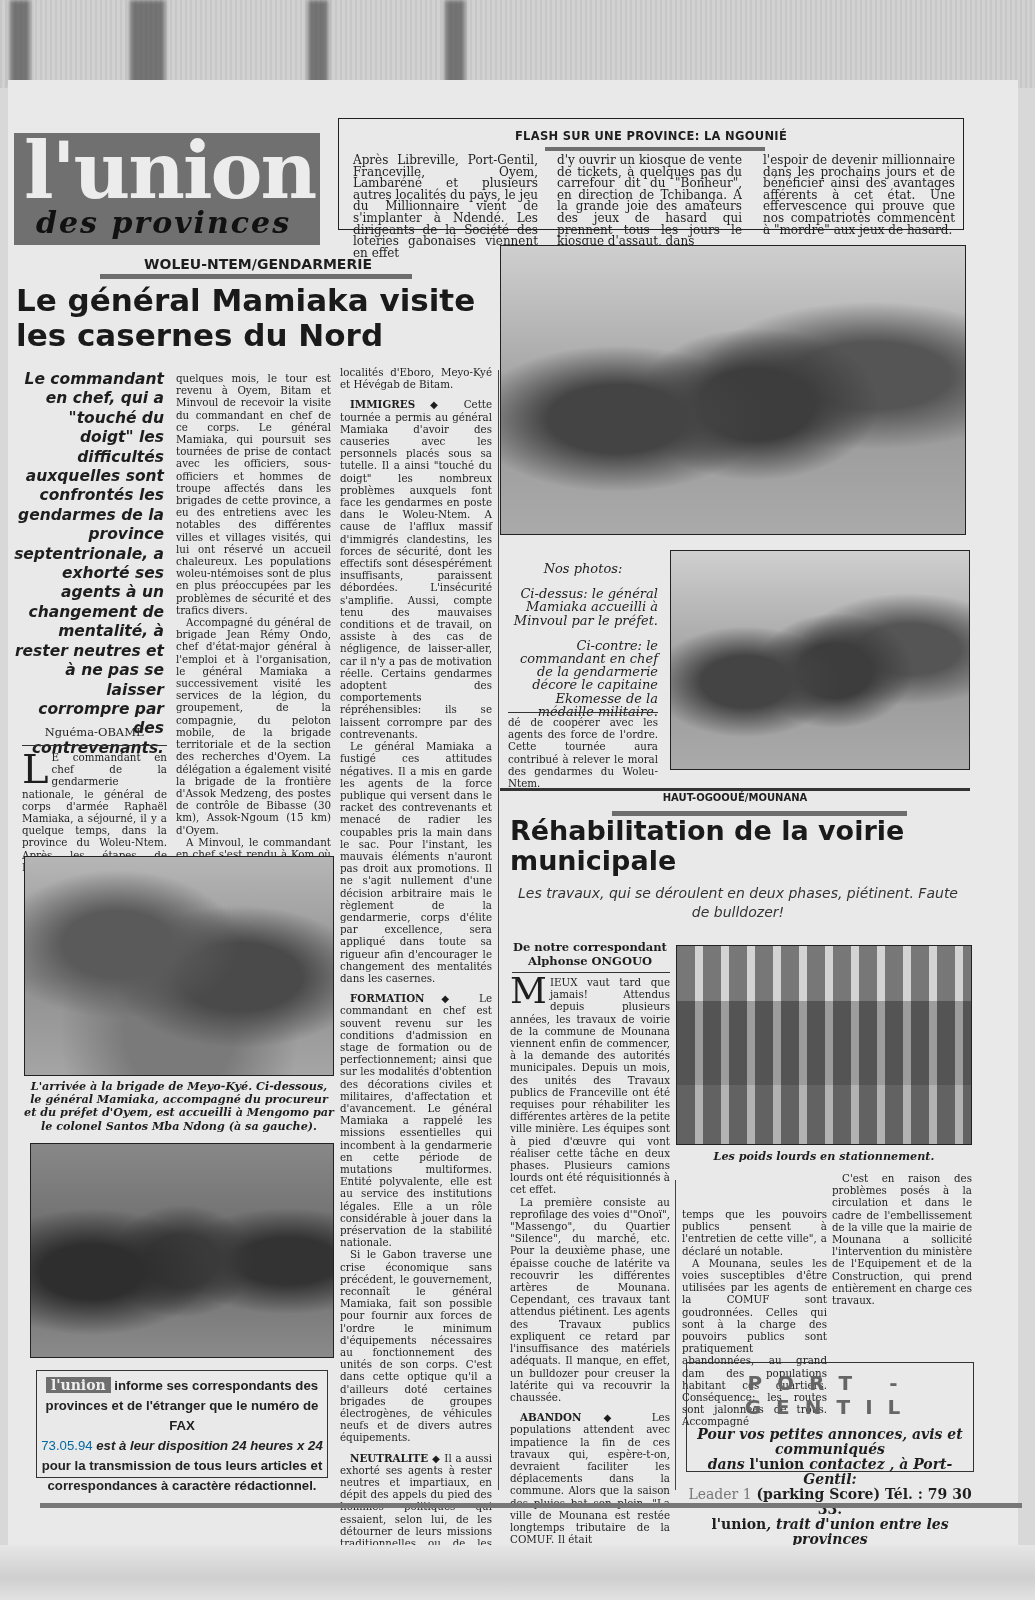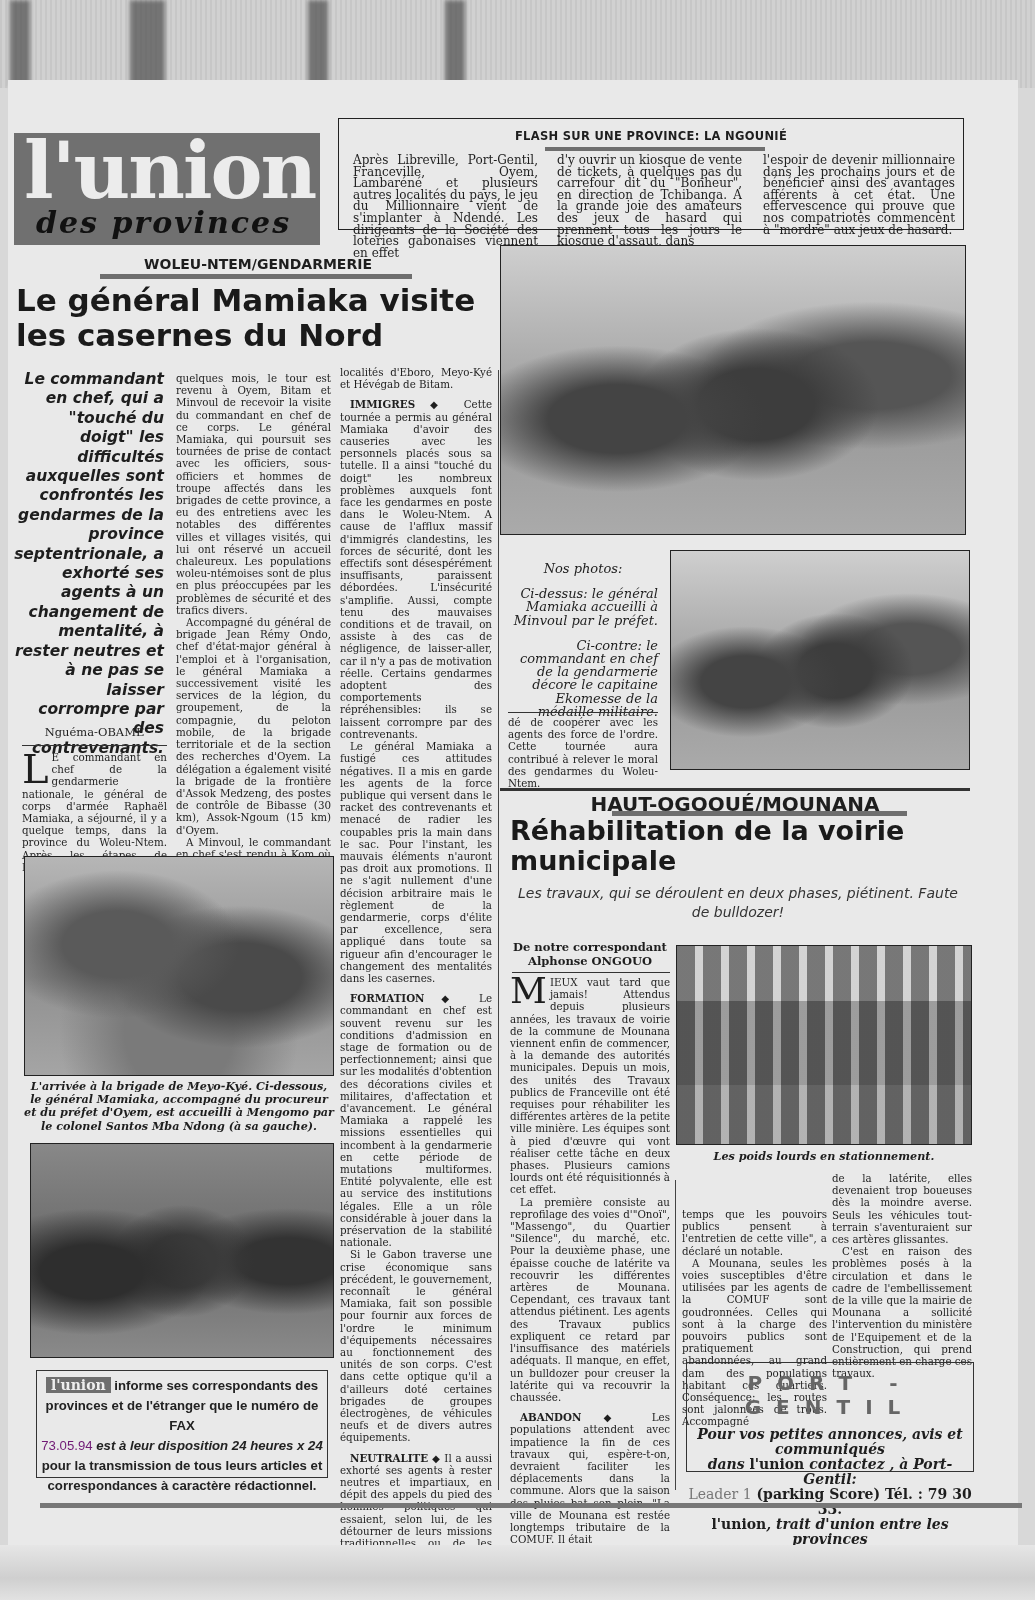--- a/index.html
+++ b/index.html
@@ -100,21 +100,21 @@
   }
   .caption { font-style: italic; font-weight: bold; font-size: 11.2px; line-height: 13.2px; text-align: center; }
   .nos { font-style: italic; font-size: 13px; line-height: 13.2px; text-align: right; }
 
   .box { border: 1.5px solid #333; }
   .union-badge {
     display: inline-block; background: #6e6e6e; color: #eee; font-weight: bold;
     font-family: "DejaVu Serif", serif; padding: 0 5px; font-size: 14px; line-height: 16px;
   }
   .faxbox { font-family: "Liberation Sans", sans-serif; font-size: 13.2px; line-height: 20px; text-align: center; font-weight: bold; color: #222; }
-  .faxbox .num { color: #701a75; font-weight: normal; }
+  .faxbox .num { color: #0369a1; font-weight: normal; }
   .faxbox em { font-weight: bold; }
   .pg-title {
     font-family: "DejaVu Sans", sans-serif; font-size: 20px; letter-spacing: 15px; color: #666; font-weight: bold; text-align: center;
   }
   .pg-body { font-style: italic; font-size: 14px; line-height: 15px; text-align: center; font-weight: bold; }
   .pg-body .leader { color: #777; font-style: normal; font-weight: normal; }
   .vrule { width: 1px; background: #444; }
   .hrule { height: 1px; background: #333; }
 </style>
 </head>
@@ -190,21 +190,21 @@
 <div class="abs caption" style="left:24px;top:1080px;width:310px;">L'arrivée à la brigade de Meyo-Kyé. Ci-dessous, le général Mamiaka, accompagné du procureur et du préfet d'Oyem, est accueilli à Mengomo par le colonel Santos Mba Ndong (à sa gauche).</div>
 <div class="abs photo p3" style="left:30px;top:1143px;width:304px;height:215px;"></div>
 
 <div class="abs box faxbox" style="left:36px;top:1370px;width:292px;height:108px;padding-top:5px;">
   <div><span class="union-badge">l'union</span> <span>informe ses correspondants des provinces et de l'étranger que le numéro de FAX</span></div>
   <div><span class="num">73.05.94</span> <em>est à leur disposition 24 heures x 24</em></div>
   <div>pour la transmission de tous leurs articles et correspondances à caractère rédactionnel.</div>
 </div>
 
 <div class="abs" style="left:500px;top:788px;width:470px;height:3px;background:#333;"></div>
-<div class="abs sechead" style="left:560px;top:792px;width:350px;font-size:20px;">HAUT-OGOOUÉ/MOUNANA</div>
+<div class="abs sechead" style="left:560px;top:792px;width:350px;font-size:10px;">HAUT-OGOOUÉ/MOUNANA</div>
 <div class="abs secrule" style="left:612px;top:811px;width:295px;"></div>
 <div class="abs headline" style="left:510px;top:816px;width:460px;font-size:27px;">Réhabilitation de la voirie municipale</div>
 <div class="abs" style="left:508px;top:884px;width:460px;font-family:'DejaVu Sans',sans-serif;font-style:italic;font-size:14px;line-height:19px;text-align:center;color:#333;">Les travaux, qui se déroulent en deux phases, piétinent. Faute de bulldozer!</div>
 
 <div class="abs" style="left:510px;top:940px;width:160px;font-weight:bold;font-size:11.5px;line-height:14px;text-align:center;">
   <div>De notre correspondant</div>
   <div>Alphonse ONGOUO</div>
 </div>
 <div class="abs hrule" style="left:512px;top:972px;width:158px;"></div>
 
@@ -217,21 +217,20 @@
 <div class="abs vrule" style="left:675px;top:1180px;height:310px;"></div>
 
 <div class="abs photo p4" style="left:676px;top:945px;width:296px;height:200px;"></div>
 <div class="abs caption" style="left:676px;top:1150px;width:296px;">Les poids lourds en stationnement.</div>
 
 <div class="abs col" style="left:682px;top:1172px;width:145px;margin-top:36px;">
   <p class="noindent">temps que les pouvoirs publics pensent à l'entretien de cette ville", a déclaré un notable.</p>
   <p>A Mounana, seules les voies susceptibles d'être utilisées par les agents de la COMUF sont goudronnées. Celles qui sont à la charge des pouvoirs publics sont pratiquement abandonnées, au grand dam des populations habitant ces quartiers. Conséquence: les routes sont jalonnées de trous. Accompagné</p>
 </div>
 <div class="abs col" style="left:832px;top:1172px;width:140px;">
-  <p class="noindent">de la latérite, elles devenaient trop boueuses dès la moindre averse. Seuls les véhicules tout-terrain s'aventuraient sur ces artères glissantes.</p>
   <p>C'est en raison des problèmes posés à la circulation et dans le cadre de l'embellissement de la ville que la mairie de Mounana a sollicité l'intervention du ministère de l'Equipement et de la Construction, qui prend entièrement en charge ces travaux.</p>
 </div>
 
 <div class="abs box" style="left:686px;top:1362px;width:288px;height:110px;">
   <div class="pg-title" style="margin-top:8px;">PORT - GENTIL</div>
   <div class="pg-body" style="margin-top:8px;">
     <div>Pour vos petites annonces, avis et communiqués</div>
     <div><span>dans</span> <b style="font-style:normal;">l'union</b> <span>contactez , à Port-Gentil:</span></div>
     <div><span class="leader">Leader 1</span> <span style="font-style:normal;">(parking Score) Tél. : 79 30 33.</span></div>
     <div><b style="font-style:normal;">l'union</b><span>, trait d'union entre les provinces</span></div>

